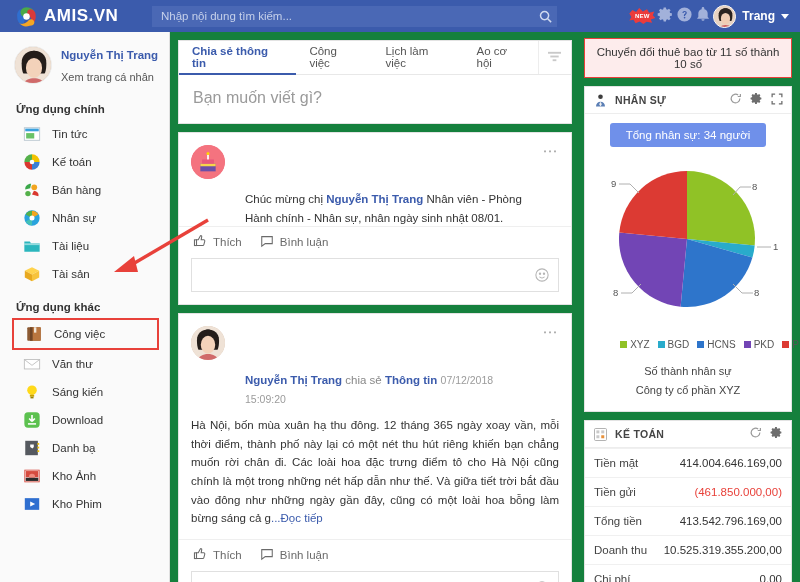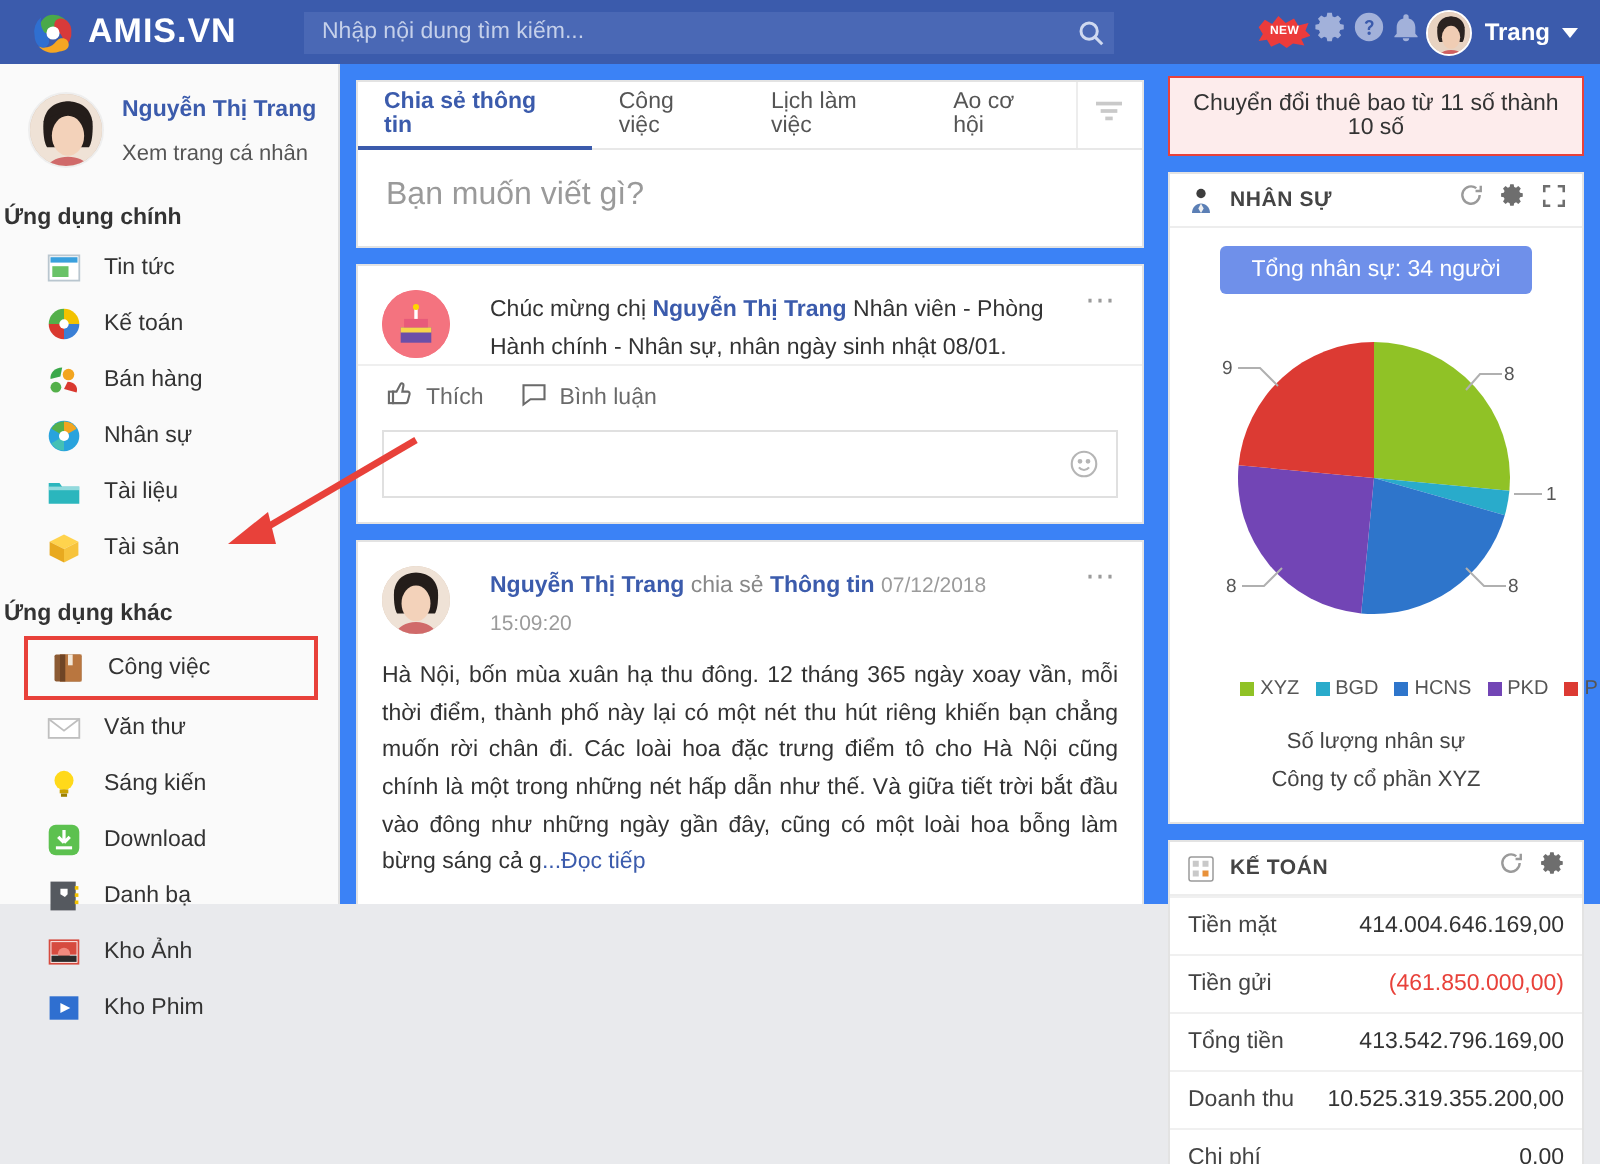--- a/index.html
+++ b/index.html
@@ -43,33 +43,33 @@
   .ticon { cursor: pointer; opacity: .9; }
   .user-chip { display: flex; align-items: center; gap: 6px; cursor: pointer; }
   .avatar-sm {
     width: 23px; height: 23px; border-radius: 50%; overflow: hidden;
     background: #d9c3b0; border: 1.5px solid #fff; flex: none; position: relative;
   }
   .user-name { color: #fff; font-size: 12px; font-weight: bold; }
   .caret-d { width: 0; height: 0; border-left: 4px solid transparent; border-right: 4px solid transparent; border-top: 5px solid #fff; }
 
   
-  .body-row { display: flex; height: 420px; background: #3b82f6; }
+  .body-row { display: flex; height: 550px; background: #15803d; }
 
   
   .sidebar { width: 170px; background: #fafafa; border-right: 1px solid #e0e0e0; padding-top: 7px; }
   .profile { display: flex; align-items: center; padding: 4px 0 4px 14px; gap: 9px; cursor: pointer; }
   .avatar-md {
     width: 38px; height: 38px; border-radius: 50%; overflow: hidden;
     background: #d9c3b0; flex: none; position: relative; border: 1px solid #eee;
   }
   .profile-txt { line-height: 1.35; }
   .profile-name { font-size: 11.5px; font-weight: bold; color: #3b5bac; }
   .profile-sub { font-size: 11px; color: #555; }
-  .group-title { font-size: 11.5px; font-weight: bold; color: #333; padding: 13px 0 5px 2px; }
+  .group-title { font-size: 11.5px; font-weight: bold; color: #333; padding: 13px 0 5px 16px; }
   .nav-item {
     display: flex; align-items: center; gap: 11px;
     padding: 5px 0 5px 23px; cursor: pointer; position: relative;
   }
   .nav-label { font-size: 11.5px; color: #333; }
   .nav-ico { width: 18px; height: 18px; flex: none; position: relative; }
   .nav-item.highlighted { margin: 0 10px 0 12px; padding-left: 11px; border: 2px solid #e8413a; }
 
   
   .feed { width: 410px; padding: 8px 8px 0 8px; overflow: hidden; }
@@ -83,21 +83,21 @@
   .tabs-spacer { flex: 1; }
   .filter-btn {
     width: 34px; display: flex; align-items: center; justify-content: center;
     border-left: 1px solid #ededed; cursor: pointer;
   }
   .composer { padding: 14px 14px 16px; font-size: 16px; color: #9a9a9a; cursor: text; }
 
   .post-head { display: flex; padding: 12px 12px 0 12px; position: relative; }
   .post-ava { width: 34px; height: 34px; border-radius: 50%; overflow: hidden; flex: none; position: relative; background: #d9c3b0; }
   .post-ava.cake { background: #f4737f; }
-  .post-meta { padding-left: 20px; padding-right: 30px; }
+  .post-meta { padding-left: 20px; padding-right: 30px; margin-top: 44px; }
   .post-line { font-size: 11.5px; color: #333; line-height: 1.45; }
   .post-line b { color: #3b5bac; }
   .post-line .muted { color: #888; }
   .post-time { font-size: 10.5px; color: #9b9b9b; margin-top: 1px; }
   .dots { position: absolute; right: 12px; top: 10px; color: #9b9b9b; font-size: 15px; letter-spacing: 1.5px; cursor: pointer; line-height: 1; }
   .post-body { font-size: 11.5px; color: #333; line-height: 1.62; padding: 9px 12px 11px; text-align: justify; }
   .post-body .more { color: #3b5bac; cursor: pointer; }
   .actions { display: flex; gap: 18px; padding: 7px 14px 8px; border-top: 1px solid #efefef; }
   .act { display: flex; align-items: center; gap: 6px; font-size: 11.5px; color: #6a6a6a; cursor: pointer; }
   .cmt-wrap { padding: 0 12px 12px; }
@@ -605,21 +605,21 @@
               <i style="background:#7245b5"></i>
               <span>PKD</span>
             </span>
           <span class="lg">
               <i style="background:#dc3a33"></i>
               <span>P</span>
             </span>
         </div>
 
         <div class="chart-cap">
-          <span>Số lượng nhân sự</span><br>
+          <span>Số thành nhân sự</span><br>
           <span>Công ty cổ phần XYZ</span>
         </div>
       </div>
 
       <div class="widget">
         <div class="w-head">
           <span class="w-ico">
             <svg width="15" height="15" viewBox="0 0 20 20">
               <rect x="2" y="2" width="16" height="16" rx="1.5" fill="#fff" stroke="#9a9a9a"></rect>
               <rect x="4.5" y="4.5" width="4" height="4" fill="#c9c9c9"></rect>

